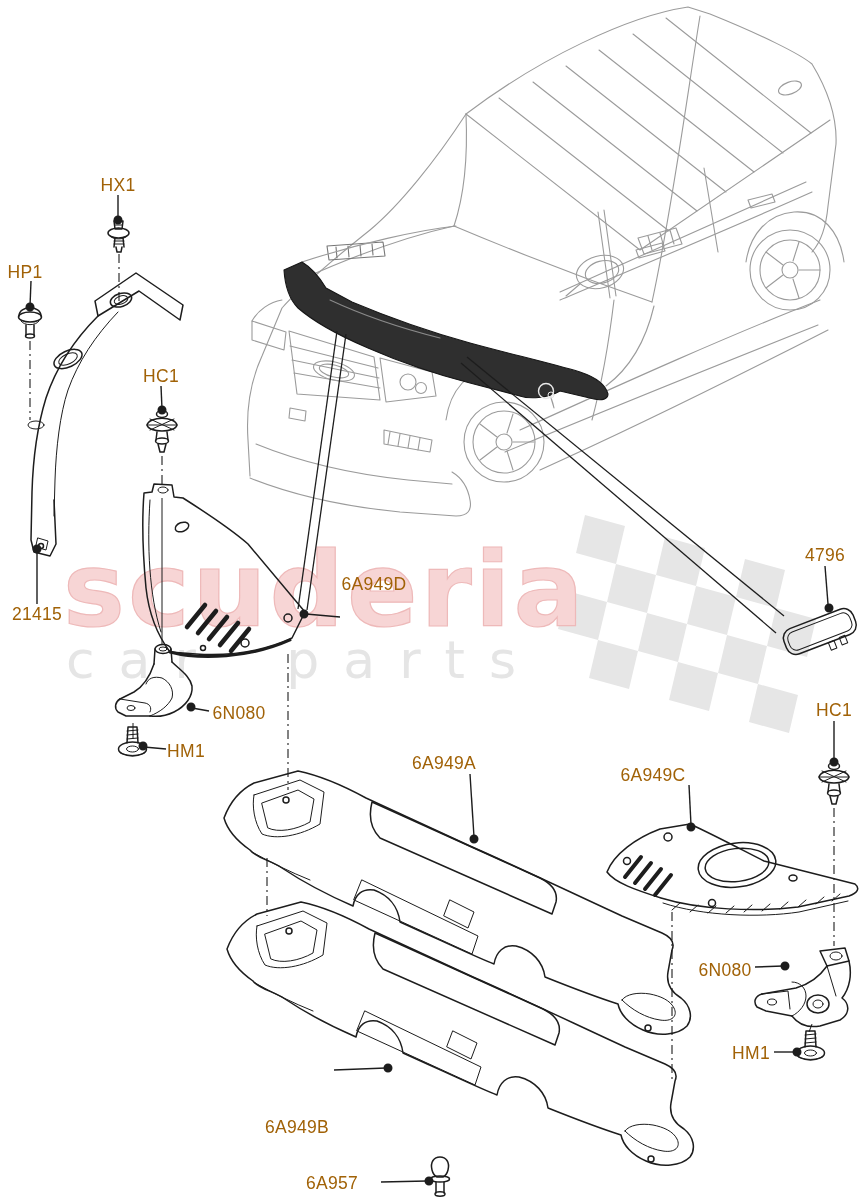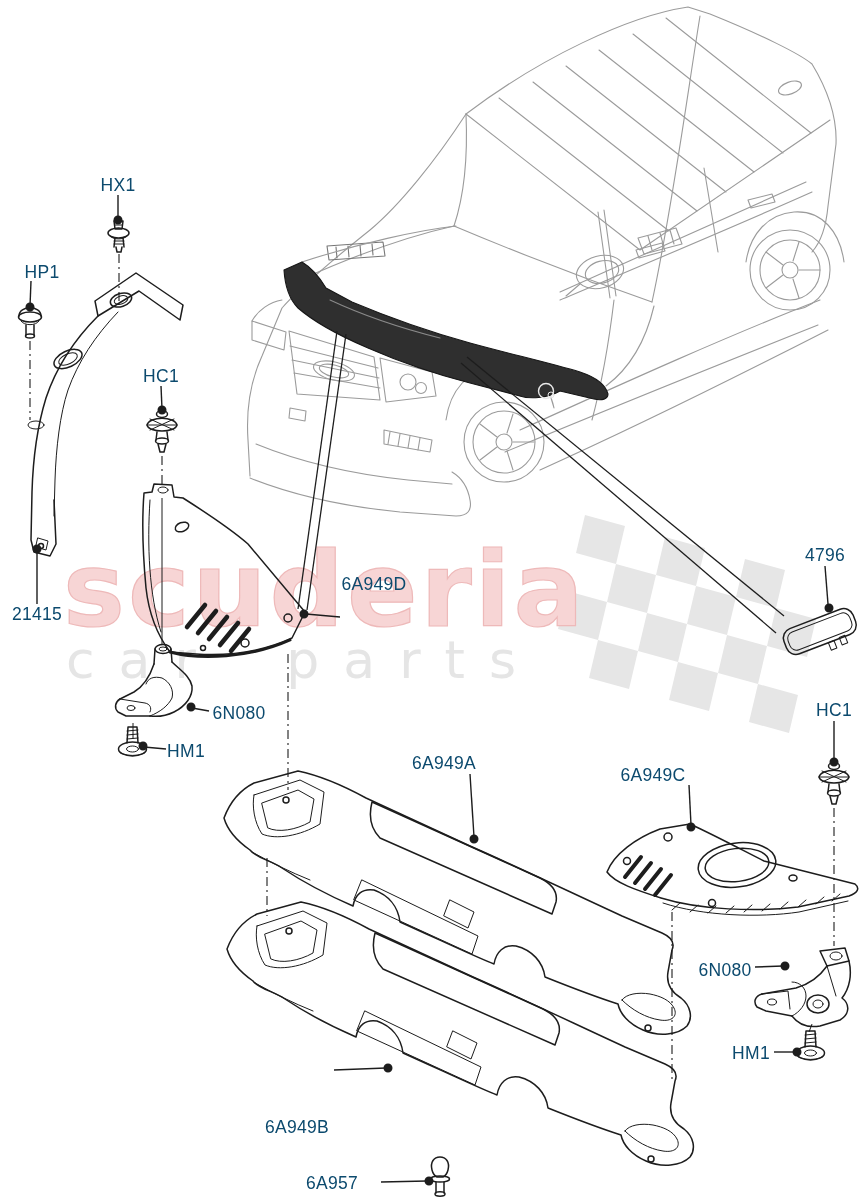--- a/index.html
+++ b/index.html
@@ -1,20 +1,20 @@
 <!DOCTYPE html>
 <html><head>
 <meta charset="utf-8">
 <style>
   html,body{margin:0;padding:0;background:#ffffff;}
   .stage{position:relative;width:862px;height:1200px;background:#fff;overflow:hidden;
          font-family:"Liberation Sans",sans-serif;}
   .stage svg{position:absolute;left:0;top:0;}
   .part-label{position:absolute;transform:translate(-50%,-50%);
-              font:17.5px "Liberation Sans",sans-serif;color:#0c4a6e;
+              font:17.5px "Liberation Sans",sans-serif;color:#a16207;
               letter-spacing:.3px;white-space:nowrap;cursor:pointer;z-index:3;}
   .wm-brand{font-family:"DejaVu Sans",sans-serif;font-weight:bold;font-size:104px;
             letter-spacing:3px;fill:#f7d5d5;stroke:#eeb9b9;stroke-width:1.2px;}
   .wm-tagline{font-family:"DejaVu Sans",sans-serif;font-size:52px;
               letter-spacing:24px;word-spacing:26px;fill:#e5e5e5;}
 </style>
 </head>
 <body>
 
 <div class="stage">
@@ -346,21 +346,21 @@
     <path d="M774,1052 L795,1052"></path>
         <circle cx="797" cy="1052" r="3.8"></circle>
     <path d="M334,1070 L386,1068"></path>
         <circle cx="388" cy="1068" r="3.8"></circle>
     <path d="M381,1182 L427,1181"></path>
         <circle cx="429" cy="1181" r="3.8"></circle>
   </g>
 </svg>
 
   <div class="part-label" style="left:118px;top:185px">HX1</div>
-  <div class="part-label" style="left:42px;top:272px">HP1</div>
+  <div class="part-label" style="left:25px;top:272px">HP1</div>
   <div class="part-label" style="left:161px;top:376px">HC1</div>
   <div class="part-label" style="left:37px;top:614px">21415</div>
   <div class="part-label" style="left:239px;top:713px">6N080</div>
   <div class="part-label" style="left:186px;top:751px">HM1</div>
   <div class="part-label" style="left:374px;top:584px">6A949D</div>
   <div class="part-label" style="left:444px;top:763px">6A949A</div>
   <div class="part-label" style="left:653px;top:775px">6A949C</div>
   <div class="part-label" style="left:825px;top:555px">4796</div>
   <div class="part-label" style="left:834px;top:710px">HC1</div>
   <div class="part-label" style="left:725px;top:970px">6N080</div>

